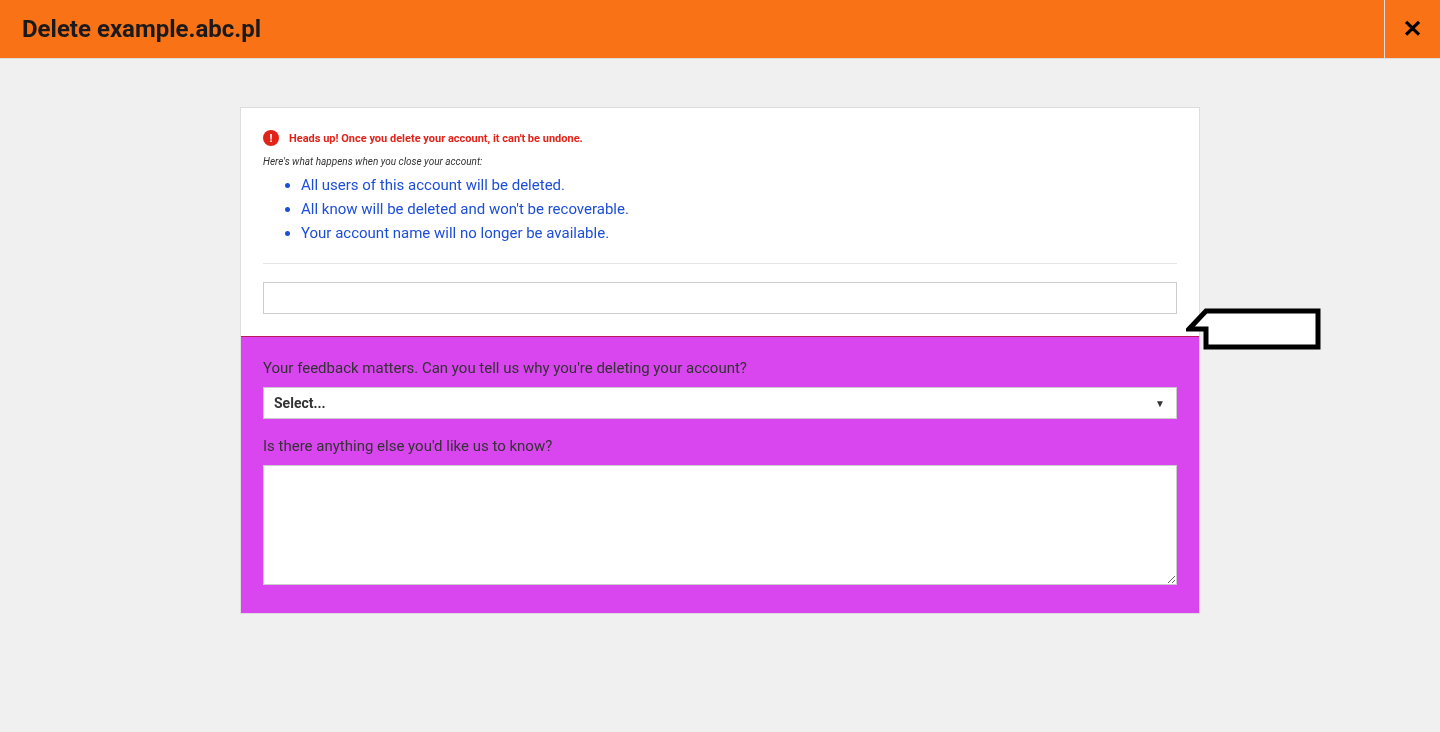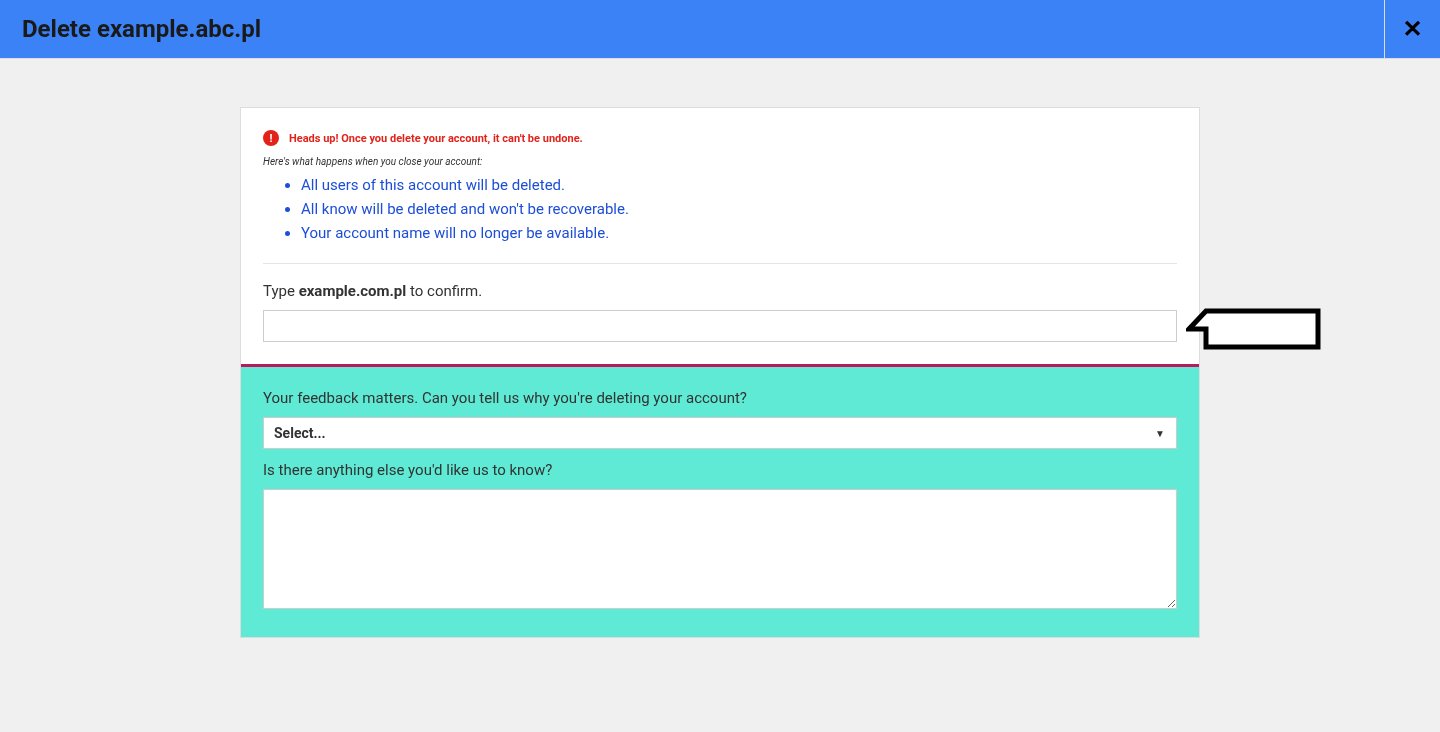--- a/index.html
+++ b/index.html
@@ -8,21 +8,21 @@
       box-sizing: border-box;
     }
     
     body {
       font-family: -apple-system, BlinkMacSystemFont, "Segoe UI", Roboto, Helvetica, Arial, sans-serif;
       background: #f0f0f0;
       color: #333;
     }
     
     .header {
-      background: #3b82f6;
+      background: #f97316;
       border-bottom: 1px solid #ddd;
       display: flex;
       justify-content: space-between;
       align-items: center;
       height: 59px;
     }
     
     .header-title {
       font-size: 24px;
       font-weight: 700;
@@ -53,22 +53,22 @@
       width: 960px;
       background: #fff;
       border: 1px solid #ddd;
     }
     
     .panel-section {
       padding: 22px;
     }
     
     .panel-section.feedback {
-      background: #5eead4;
-      border-top: 3px solid #be185d;
+      background: #d946ef;
+      border-top: 1px solid #be185d;
       padding-bottom: 24px;
     }
     
     .warning-row {
       display: flex;
       align-items: center;
       gap: 10px;
       margin-bottom: 10px;
     }
     
@@ -137,21 +137,21 @@
     }
     
     .feedback-label {
       font-size: 15px;
       color: #333;
       margin-bottom: 10px;
     }
     
     .select-wrapper {
       position: relative;
-      margin-bottom: 12px;
+      margin-bottom: 18px;
       border-radius: 8px;
     }
     
     .select-box {
       width: 100%;
       height: 32px;
       border: 1px solid #ccc;
       background: #fff;
       padding: 0 10px;
       font-size: 14px;
@@ -221,23 +221,20 @@
         <p class="intro-text">Here's what happens when you close your account:</p>
         
         <ul class="consequence-list">
           <li>All users of this account will be deleted.</li>
           <li>All know will be deleted and won't be recoverable.</li>
           <li>Your account name will no longer be available.</li>
         </ul>
         
         <hr class="divider">
         
-        <p class="confirm-label">
-          <span>Type </span><span class="bold">example.com.pl</span><span> to confirm.</span>
-        </p>
         
         <input type="text" class="text-input" style="">
       </div>
 
       <div class="panel-section feedback">
         <p class="feedback-label">Your feedback matters. Can you tell us why you're deleting your account?</p>
         
         <div class="select-wrapper">
           <button class="select-box">
             <span>Select...</span>

